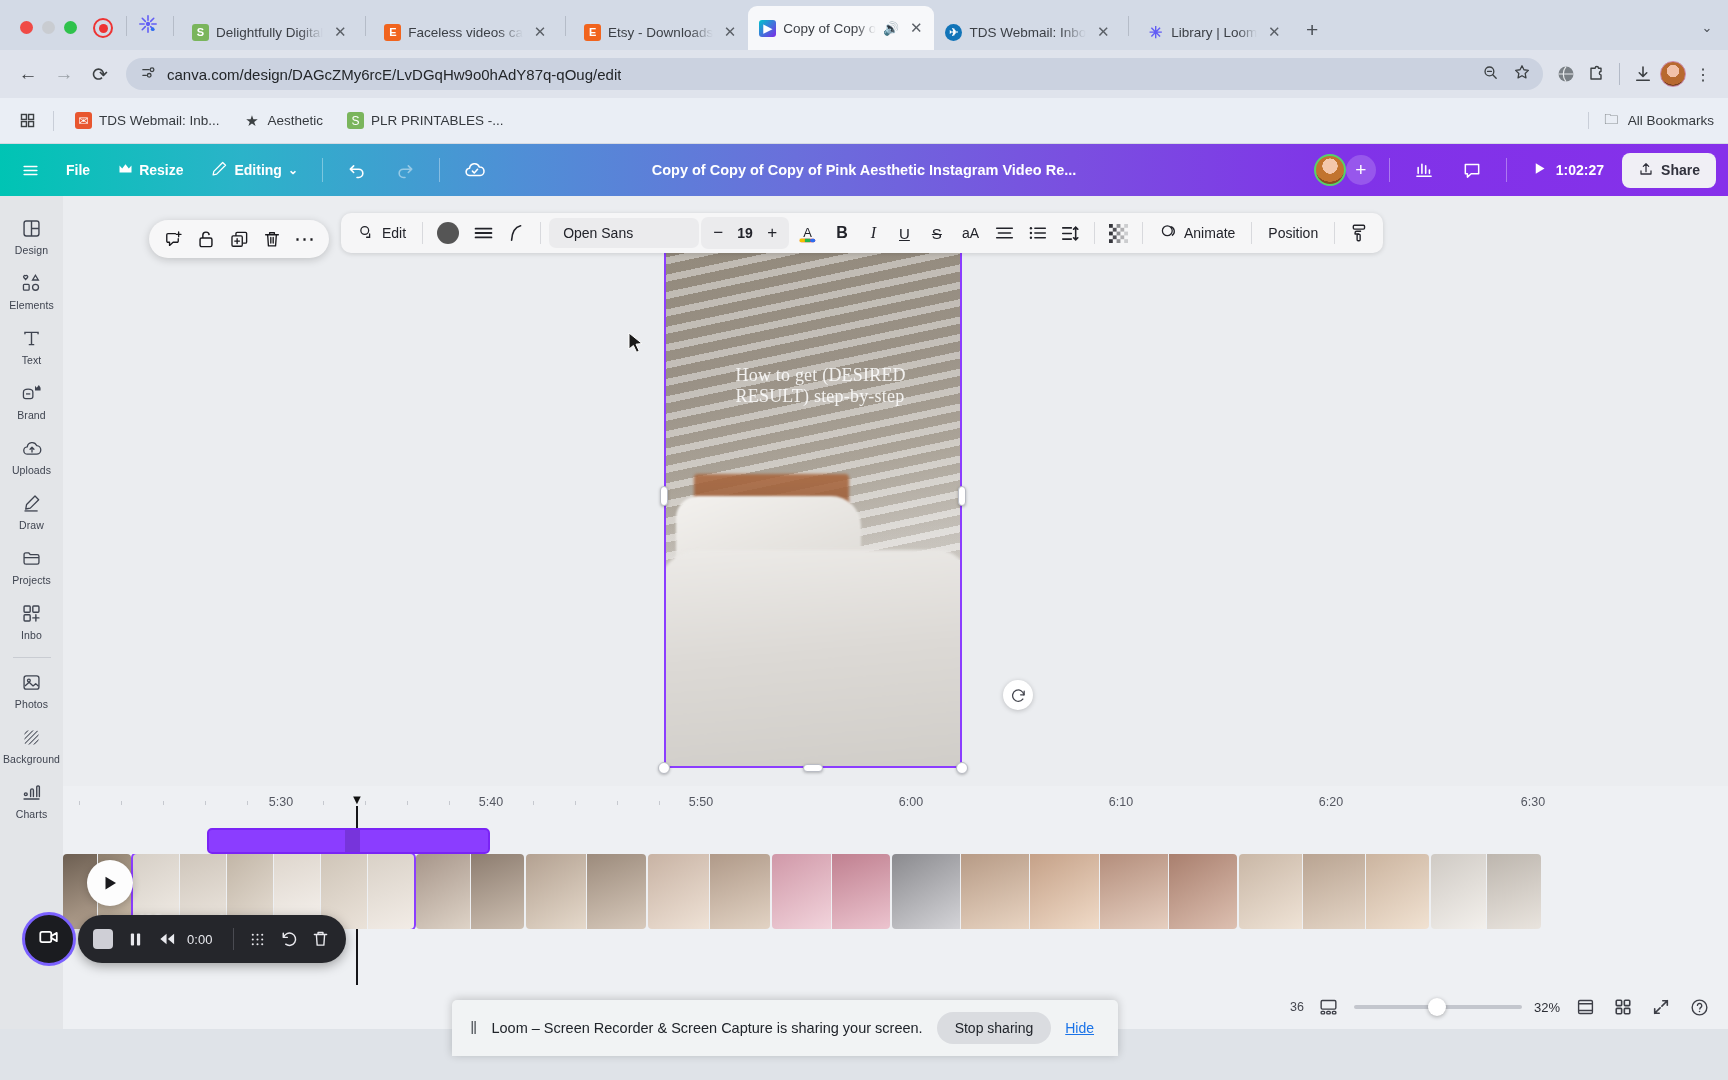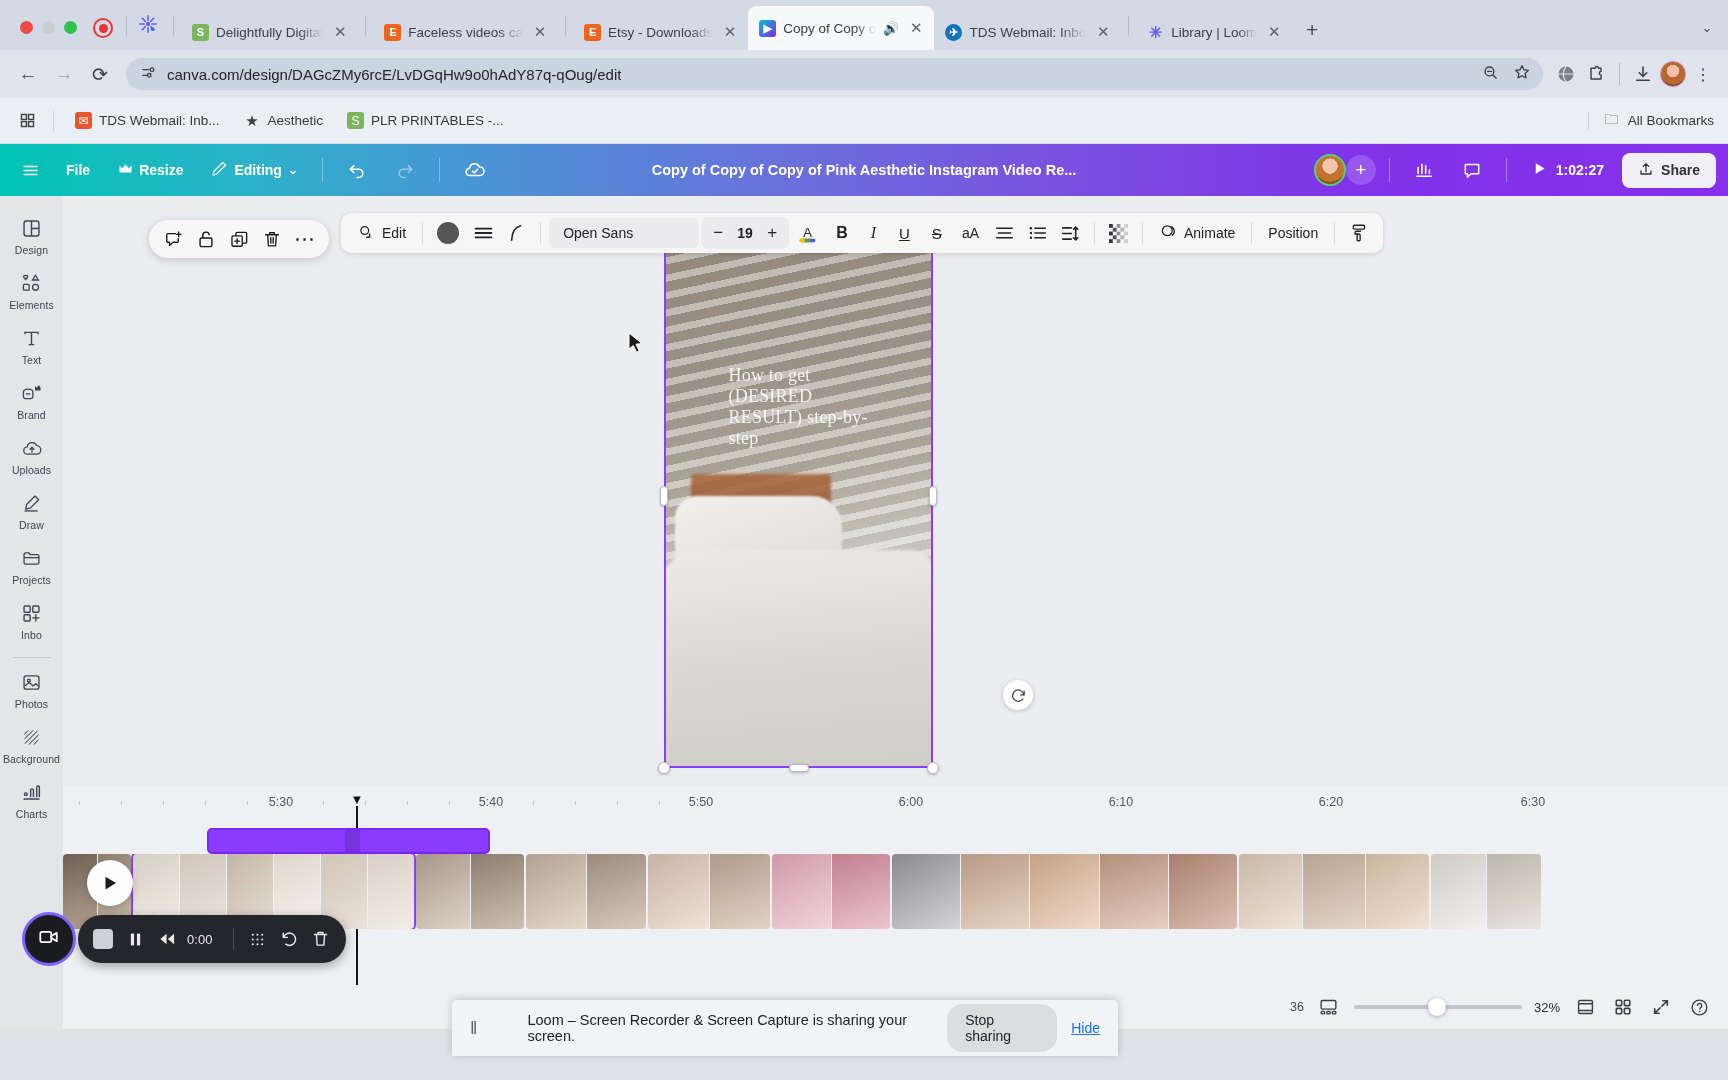--- a/index.html
+++ b/index.html
@@ -136,21 +136,21 @@
   .tb-div { width: 1px; height: 22px; background: #d8d9dd; margin: 0 6px; }
   .tb-color { width: 22px; height: 22px; border-radius: 50%; background: #555; }
   .font-box { background: #ebebed; border-radius: 7px; padding: 7px 14px; font-size: 14px;
               color: #22232a; width: 150px; }
   .size-box { background: #ebebed; border-radius: 7px; display:flex; align-items:center;
               gap: 6px; padding: 6px 10px; font-size: 14px; color: #22232a; }
   .size-box span.pm { font-size: 17px; width: 14px; text-align:center; }
   .size-val { width: 28px; text-align: center; font-weight: 600; }
 
   
-  .page-wrap { position: absolute; left: 601px; top: 27px; width: 269px; height: 545px; padding-left: 19px; }
+  .page-wrap { position: absolute; left: 601px; top: 27px; width: 298px; height: 545px; padding-left: 19px; }
   .page-frame { position: absolute; inset: 0; border: 2px solid #8b3dff; }
   .page-img {
     position: absolute; inset: 0;
     background:
       linear-gradient(180deg, rgba(120,110,98,.0) 55%, rgba(225,223,220,.75) 100%),
       repeating-linear-gradient(168deg, rgba(255,255,255,.40) 0 7px, rgba(130,120,105,.12) 7px 17px),
       linear-gradient(170deg,#938a7c 0%, #9d958a 28%, #b0a99e 45%, #cdc9c3 60%, #dedcd9 78%, #e6e5e3 100%);
       filter: blur(.3px);
       overflow: hidden;
   }
@@ -230,21 +230,21 @@
   .notes-row { position: absolute; left: 80px; bottom: 6px; display:flex; gap: 26px;
                font-size: 12.5px; color: #6d6f78; align-items:center; }
 
   
   .loom-banner {
     position: absolute; left: 452px; top: 1000px; width: 666px; height: 56px;
     background: #f1f3f4; border-radius: 5px 5px 0 0;
     box-shadow: 0 -1px 10px rgba(0,0,0,.2);
     display: flex; align-items: center; padding: 0 18px; gap: 14px; z-index: 30;
   }
-  .loom-txt { font-size: 14.5px; color: #20242a; margin-left: 36px; }
+  .loom-txt { font-size: 14.5px; color: #20242a; }
   .stop-sharing { background: #dadce0; border-radius: 16px; padding: 8px 18px; font-size: 14px; color: #20242a; }
   .hide-link { color: #1a73e8; font-size: 14px; text-decoration: underline; }
 
   .rec-pill {
     position: absolute; left: 78px; top: 915px; width: 268px; height: 48px;
     background: #25262b; border-radius: 24px; display: flex; align-items: center;
     padding: 0 14px; gap: 9px; z-index: 32; box-shadow: 0 3px 12px rgba(0,0,0,.35);
   }
   .rp-ico { width: 28px; height: 28px; display:flex;align-items:center;justify-content:center; color:#e9e9ee; }
   .rp-stop { width: 20px; height: 20px; border-radius: 4px; background: #cfcfd6; }

